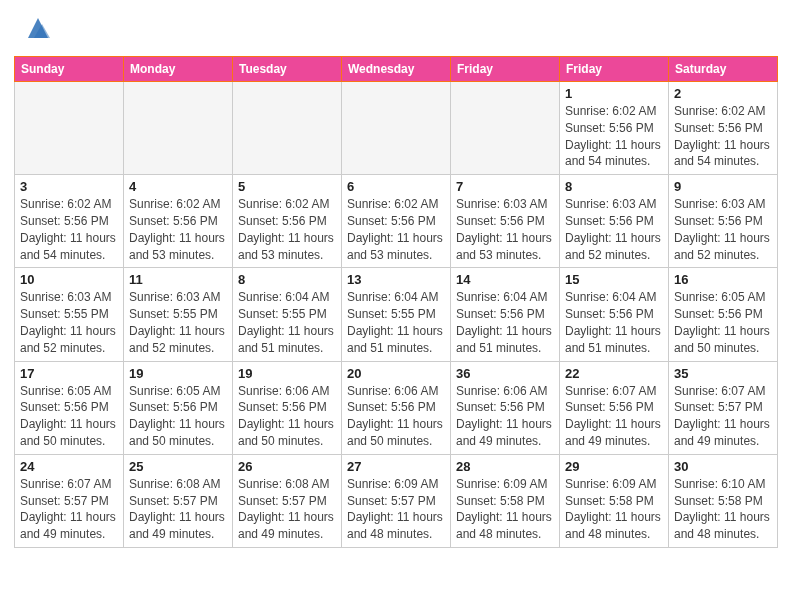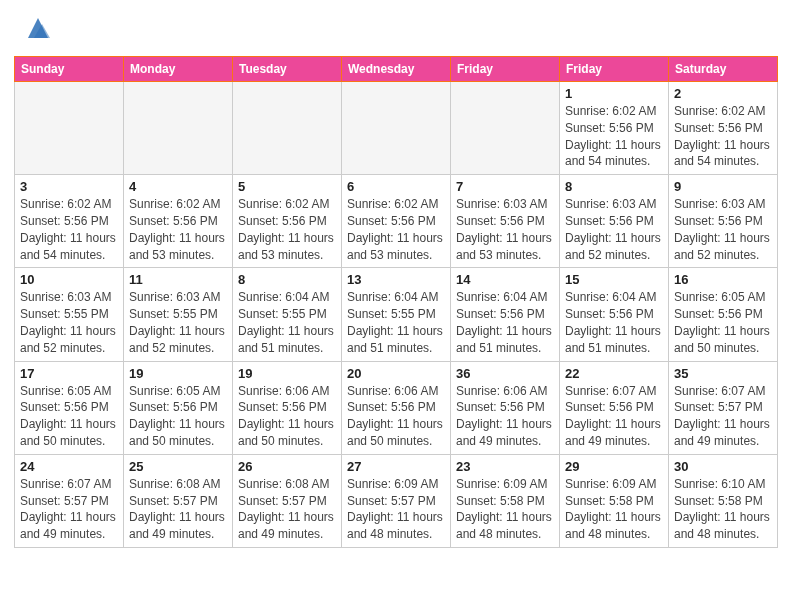--- a/index.html
+++ b/index.html
@@ -333,21 +333,21 @@
 and 49 minutes.</div>
           </td>
           <td>
             <span class="day-num">27</span>
             <div class="day-info" style="white-space: pre-line;">Sunrise: 6:09 AM
 Sunset: 5:57 PM
 Daylight: 11 hours
 and 48 minutes.</div>
           </td>
           <td>
-            <span class="day-num">23</span>
+            <span class="day-num">28</span>
             <div class="day-info" style="white-space: pre-line;">Sunrise: 6:09 AM
 Sunset: 5:58 PM
 Daylight: 11 hours
 and 48 minutes.</div>
           </td>
           <td>
             <span class="day-num">29</span>
             <div class="day-info" style="white-space: pre-line;">Sunrise: 6:09 AM
 Sunset: 5:58 PM
 Daylight: 11 hours

